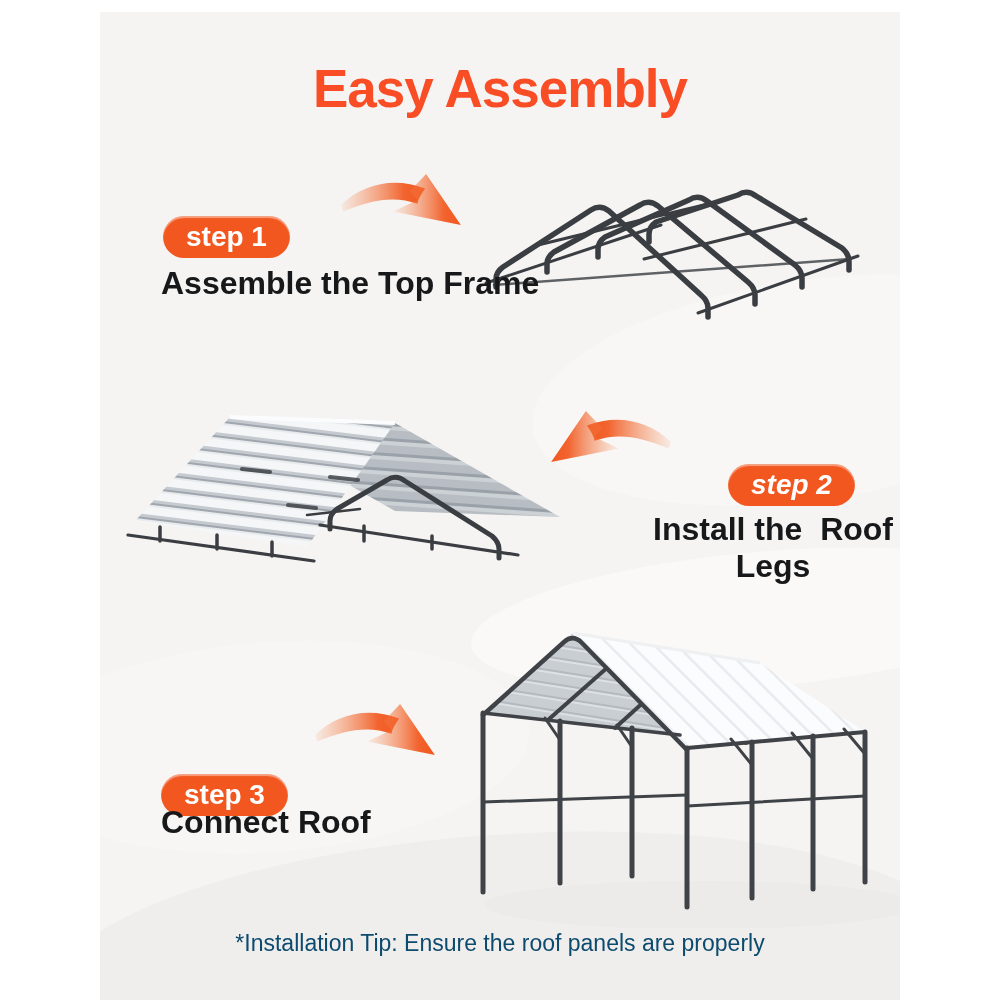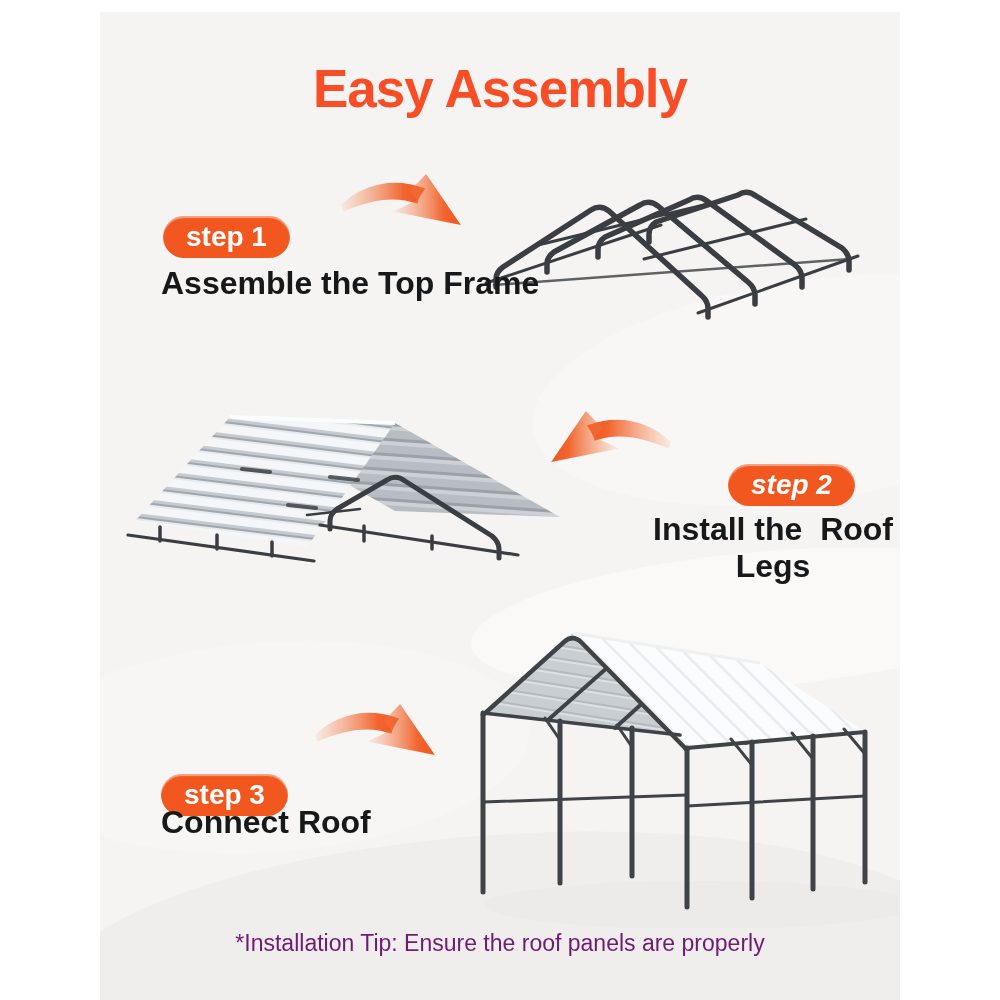--- a/index.html
+++ b/index.html
@@ -45,21 +45,21 @@
   .arrow2{left:448px;top:396px;}
   .arrow3{left:212px;top:689px;}
 
   .illo{position:absolute;}
   .illo1{left:358px;top:155px;width:420px;height:160px;}
   .illo2{left:2px;top:383px;width:470px;height:200px;}
   .illo3{left:350px;top:606px;width:470px;height:310px;}
 
   .footnote{
     position:absolute;left:0;top:917px;width:800px;text-align:center;
-    font-size:23px;line-height:29px;color:#701a75;
+    font-size:23px;line-height:29px;color:#0c4a6e;
   }
 </style>
 </head>
 <body>
 
 <svg width="0" height="0" style="position:absolute" aria-hidden="true">
   <defs>
     <linearGradient id="gradA" x1="0%" y1="0%" x2="100%" y2="0%">
       <stop offset="0%" stop-color="#f6854f" stop-opacity="0.10"></stop>
       <stop offset="40%" stop-color="#f3713a" stop-opacity="0.55"></stop>

